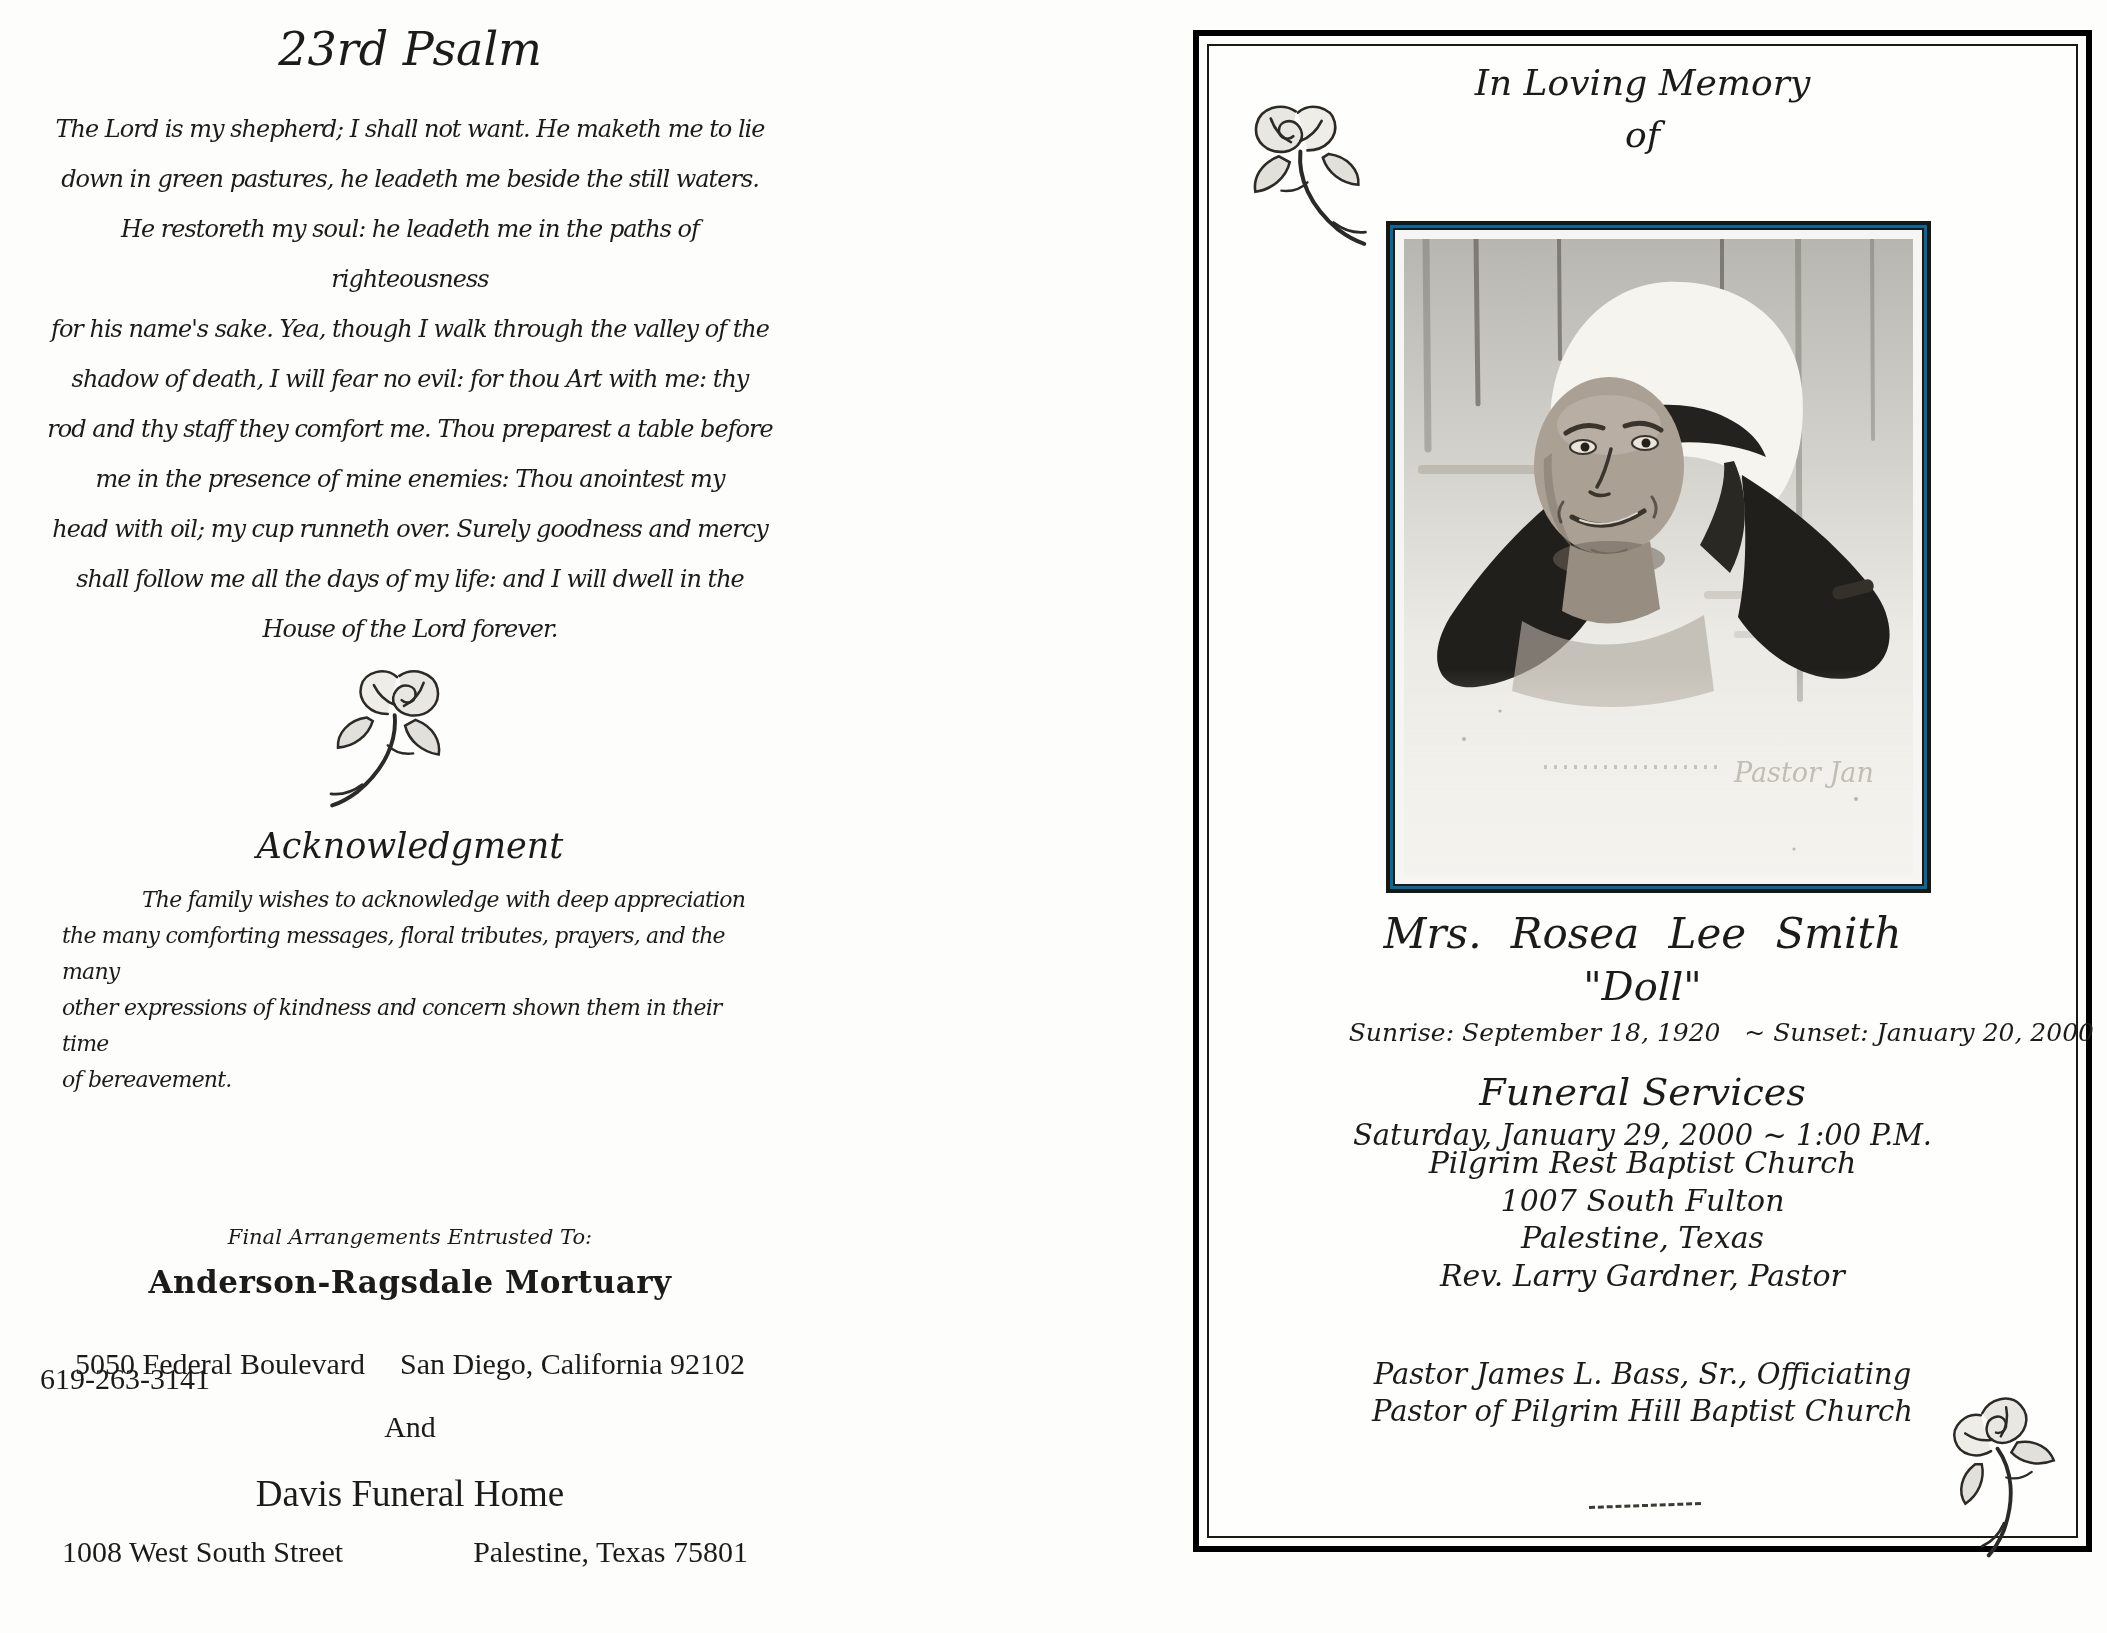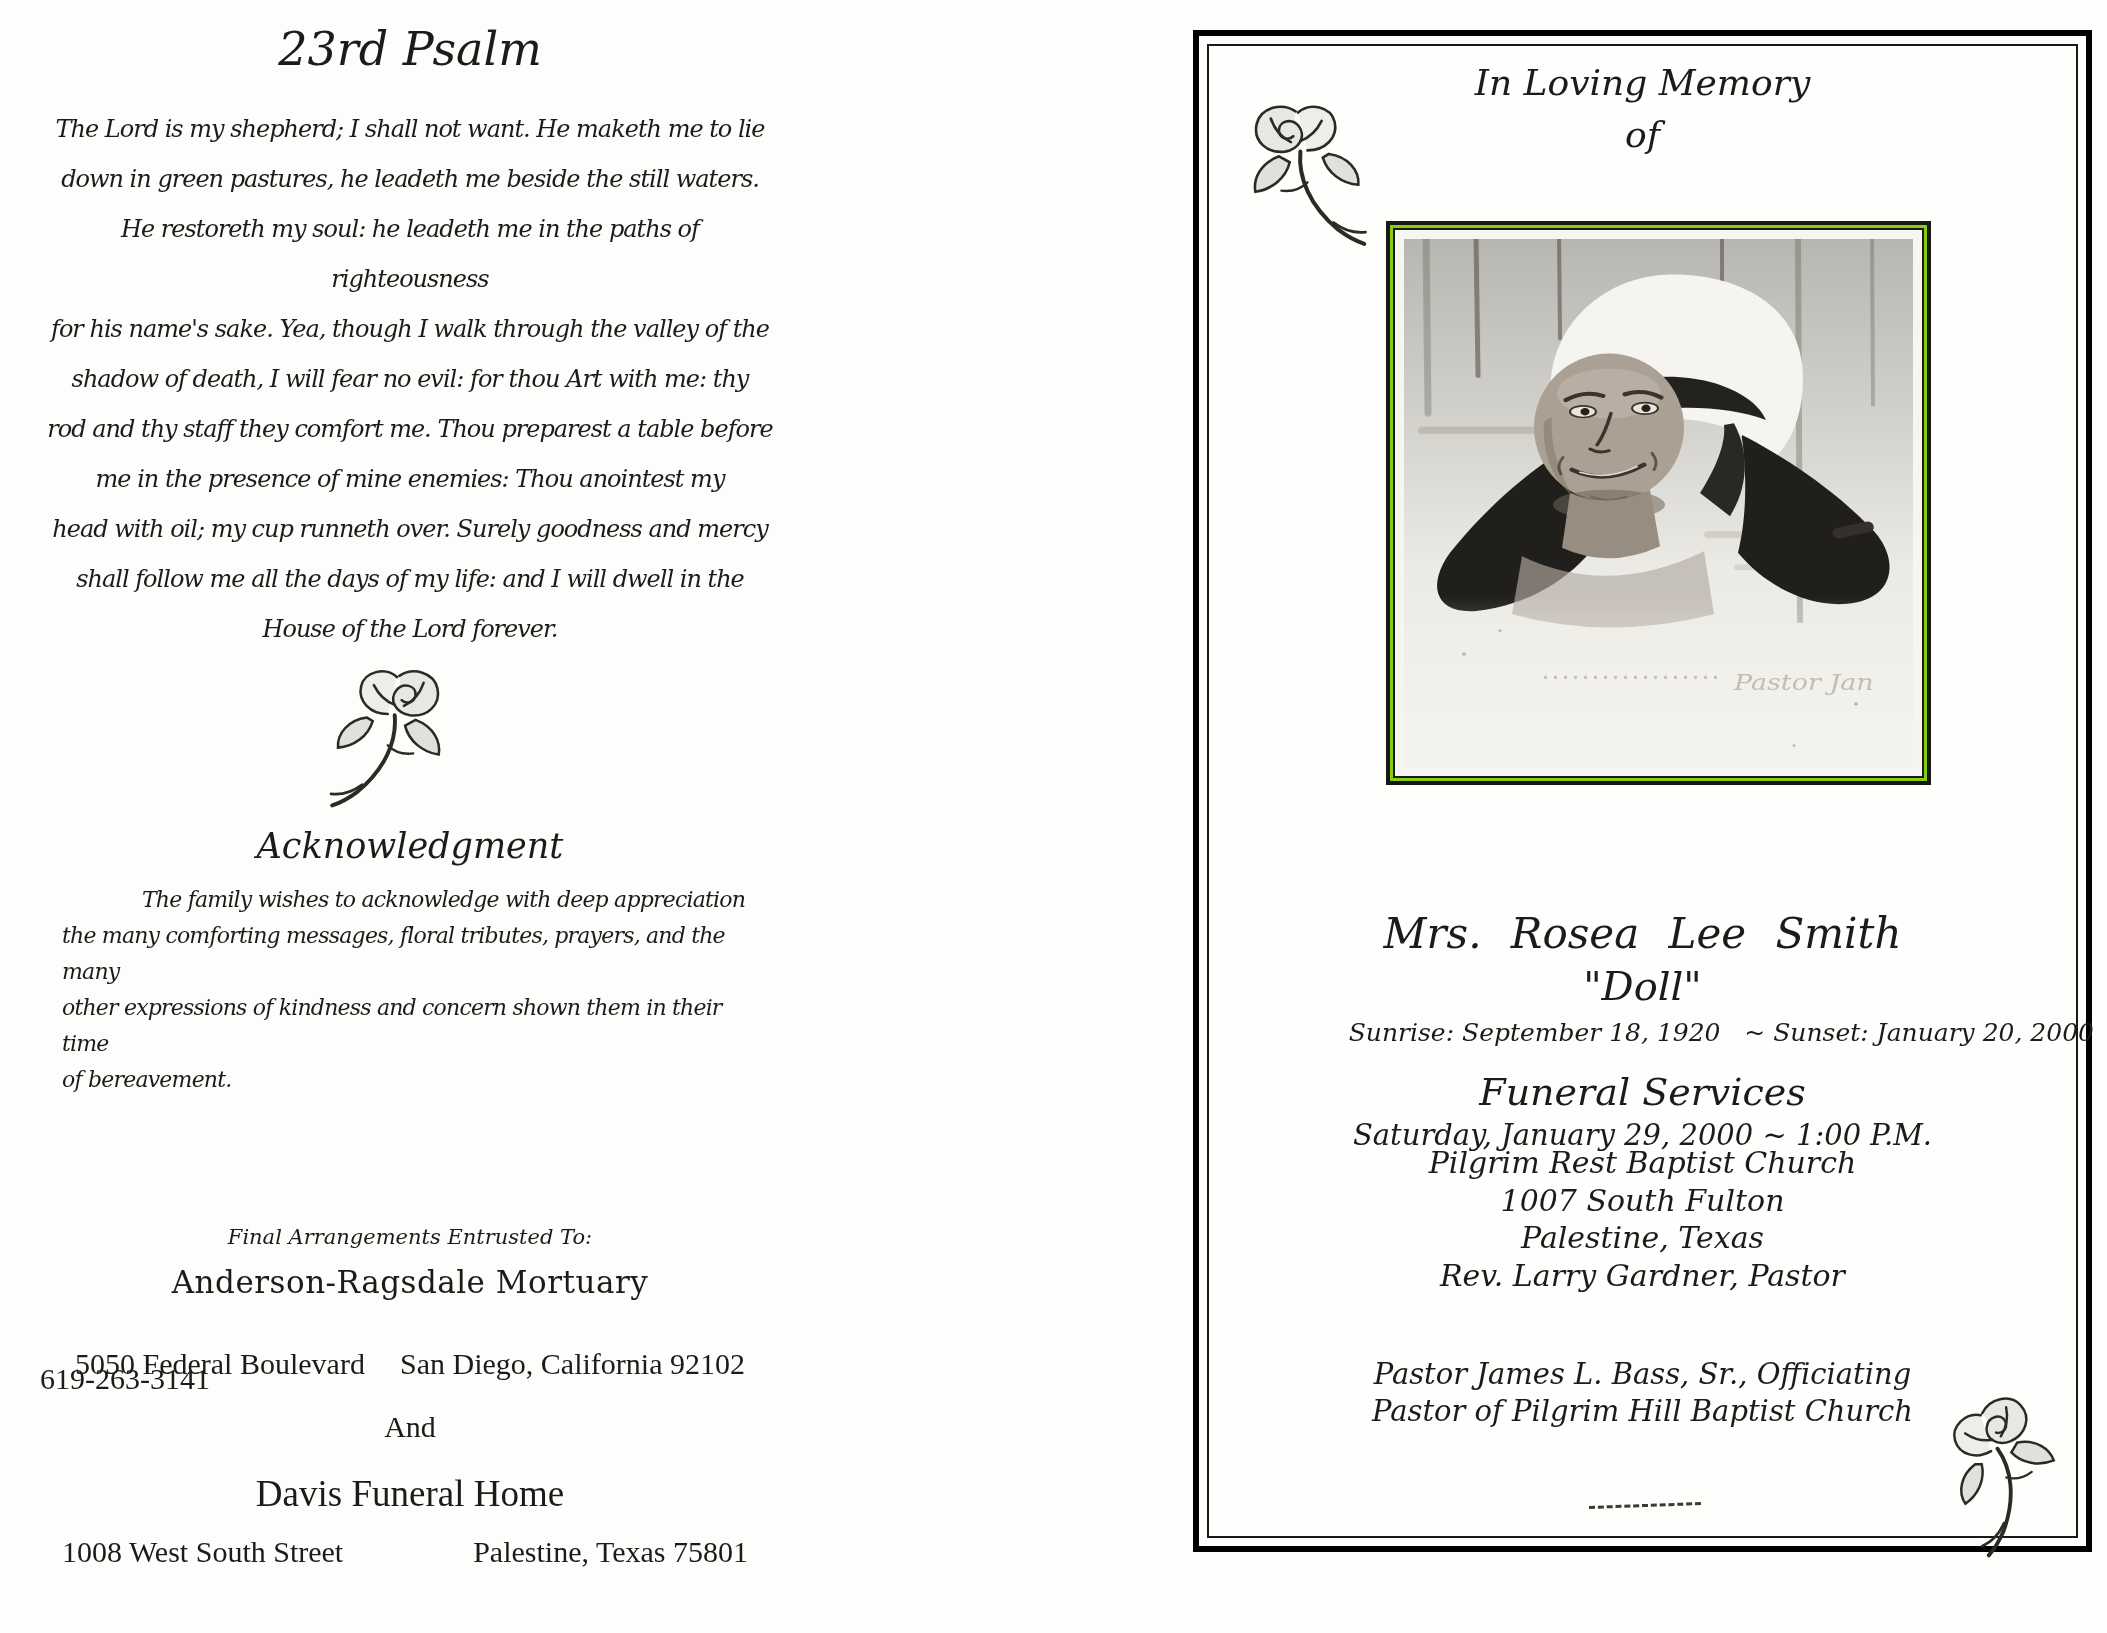--- a/index.html
+++ b/index.html
@@ -18,42 +18,42 @@
     font-size:24px;letter-spacing:-1px;line-height:50px;}
   .rose{position:absolute;}
   .rose-left{left:308px;top:662px;width:178px;height:162px;}
   .ack-title{position:absolute;left:50px;top:826px;width:720px;text-align:center;
     font-size:35px;margin:0;font-weight:normal;}
   .ack-body{position:absolute;left:62px;top:882px;width:700px;text-align:left;
     font-size:22px;letter-spacing:-0.8px;line-height:36px;}
   .ack-body .indent{padding-left:80px;}
   .arr-entrusted{position:absolute;left:50px;top:1225px;width:720px;text-align:center;font-size:21px;}
   .arr-mortuary{position:absolute;left:50px;top:1264px;width:720px;text-align:center;
-    font-size:31px;font-weight:normal;letter-spacing:0.5px;}
+    font-size:31px;font-weight:bold;letter-spacing:0.5px;}
   .addr-row{position:absolute;display:flex;justify-content:space-between;font-size:30px;margin-top:32px;}
   .addr-row.r1{left:75px;top:1315px;width:670px;}
   .addr-row.r2{left:62px;top:1503px;width:686px;}
   .arr-phone{position:absolute;left:40px;top:1362px;width:720px;text-align:left;font-size:30px;}
   .arr-and{position:absolute;left:50px;top:1410px;width:720px;text-align:center;font-size:30px;}
   .arr-davis{position:absolute;left:50px;top:1472px;width:720px;text-align:center;font-size:37px;}
 
   
   .frame-outer{position:absolute;left:133px;top:30px;width:899px;height:1522px;
     border:6px solid #000000;box-sizing:border-box;background:#fefefc;}
   .frame-inner{position:absolute;left:8px;right:8px;top:8px;bottom:8px;
     border:2px solid #1a1914;pointer-events:none;}
   .rose-tl{left:28px;top:28px;width:142px;height:232px;transform:scaleX(-1);}
   .rose-br{left:735px;top:1356px;width:158px;height:158px;transform:rotate(-30deg);z-index:3;}
   .stem-trail{position:absolute;left:390px;top:1468px;width:112px;height:0;
     border-top:3px dashed #3d3a34;transform:rotate(-2deg);}
   .hdr{position:absolute;left:0;top:26px;width:100%;text-align:center;font-size:36px;}
   .hdr2{position:absolute;left:0;top:78px;width:100%;text-align:center;font-size:36px;}
 
-  .photo-frame{position:absolute;left:187px;top:185px;width:545px;height:564px;margin:0;
-    border:4px solid #181711;padding:3px;box-sizing:border-box;background:#84cc16;}
+  .photo-frame{position:absolute;left:187px;top:185px;width:545px;height:672px;margin:0;
+    border:4px solid #181711;padding:3px;box-sizing:border-box;background:#0369a1;}
   .photo-frame-inner{width:100%;height:100%;border:2px solid #1c1b15;padding:9px;
     box-sizing:border-box;background:#f6f5f1;}
   .photo{width:100%;height:100%;display:block;}
 
   .name{position:absolute;left:0;top:873px;width:100%;text-align:center;
     font-size:42px;word-spacing:16px;}
   .nick{position:absolute;left:0;top:927px;width:100%;text-align:center;font-size:40px;}
   .dates{position:absolute;left:8px;top:982px;width:100%;text-align:right;
     font-size:25px;white-space:pre;}
   .svc{position:absolute;left:0;top:1034px;width:100%;text-align:center;font-size:38px;}

